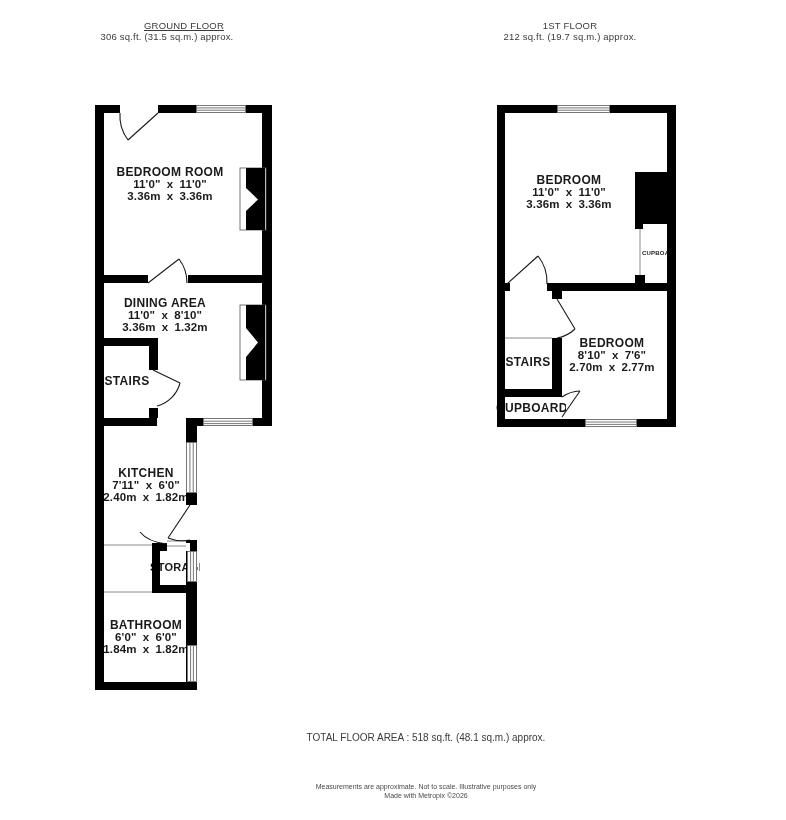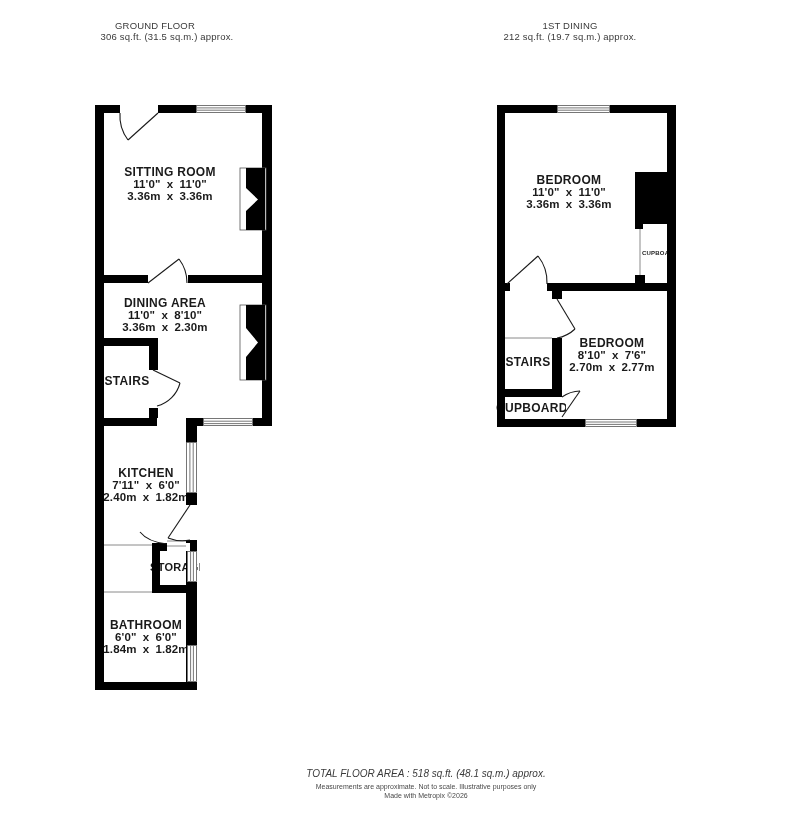--- a/index.html
+++ b/index.html
@@ -17,32 +17,32 @@
   .lbllayer{position:absolute;inset:0;z-index:1;}
   svg{display:block;}
 </style>
 </head>
 <body>
 
 <div class="page">
 
   <div class="lbllayer">
 
-    <div class="lbl hdr" style="left:75px;top:20px;width:160px;">GROUND FLOOR</div>
+    <div class="lbl hdr" style="left:104px;top:20px;width:160px;text-decoration:underline;">GROUND FLOOR</div>
     <div class="lbl hdr" style="left:87px;top:31px;width:160px;">306 sq.ft. (31.5 sq.m.) approx.</div>
-    <div class="lbl hdr" style="left:490px;top:20px;width:160px;">1ST DINING</div>
+    <div class="lbl hdr" style="left:490px;top:20px;width:160px;">1ST FLOOR</div>
     <div class="lbl hdr" style="left:490px;top:31px;width:160px;">212 sq.ft. (19.7 sq.m.) approx.</div>
 
-    <div class="lbl rname" style="left:90px;top:166px;width:160px;">SITTING ROOM</div>
+    <div class="lbl rname" style="left:90px;top:166px;width:160px;">BEDROOM ROOM</div>
     <div class="lbl rdim" style="left:90px;top:178px;width:160px;">11'0" x 11'0"</div>
     <div class="lbl rdim" style="left:90px;top:190px;width:160px;">3.36m x 3.36m</div>
 
     <div class="lbl rname" style="left:85px;top:297px;width:160px;">DINING AREA</div>
     <div class="lbl rdim" style="left:85px;top:309px;width:160px;">11'0" x 8'10"</div>
-    <div class="lbl rdim" style="left:85px;top:321px;width:160px;">3.36m x 2.30m</div>
+    <div class="lbl rdim" style="left:85px;top:321px;width:160px;">3.36m x 1.32m</div>
 
     <div class="lbl rname" style="left:67px;top:375px;width:120px;">STAIRS</div>
 
     <div class="lbl rname" style="left:66px;top:467px;width:160px;">KITCHEN</div>
     <div class="lbl rdim" style="left:66px;top:479px;width:160px;">7'11" x 6'0"</div>
     <div class="lbl rdim" style="left:66px;top:491px;width:160px;">2.40m x 1.82m</div>
 
     <div class="lbl rname clip" style="left:150px;top:561px;width:50px;font-size:11px;">STORAGE</div>
 
     <div class="lbl rname" style="left:66px;top:619px;width:160px;">BATHROOM</div>
@@ -56,21 +56,21 @@
     <div class="lbl tiny clip" style="left:642px;top:249px;width:25px;">CUPBOARD</div>
 
     <div class="lbl rname" style="left:468px;top:356px;width:120px;">STAIRS</div>
 
     <div class="lbl rname" style="left:532px;top:337px;width:160px;">BEDROOM</div>
     <div class="lbl rdim" style="left:532px;top:349px;width:160px;">8'10" x 7'6"</div>
     <div class="lbl rdim" style="left:532px;top:361px;width:160px;">2.70m x 2.77m</div>
 
     <div class="lbl rname clip" style="left:496px;top:402px;width:70px;">CUPBOARD</div>
 
-    <div class="lbl foot1" style="left:226px;top:768px;width:400px;font-style:italic;">TOTAL FLOOR AREA : 518 sq.ft. (48.1 sq.m.) approx.</div>
+    <div class="lbl foot1" style="left:226px;top:732px;width:400px;">TOTAL FLOOR AREA : 518 sq.ft. (48.1 sq.m.) approx.</div>
     <div class="lbl foot2" style="left:226px;top:782px;width:400px;">Measurements are approximate. Not to scale. Illustrative purposes only</div>
     <div class="lbl foot2" style="left:226px;top:791px;width:400px;">Made with Metropix ©2026</div>
   </div>
 
   <div class="plan" style="left:93px;top:103px;width:181px;height:589px;">
     <svg width="181" height="589" viewBox="0 0 181 589">
 
       <g stroke="#8a8a8a" stroke-width="1">
         <line x1="11" y1="442" x2="59" y2="442"></line>
         <line x1="11" y1="489" x2="59" y2="489"></line>

